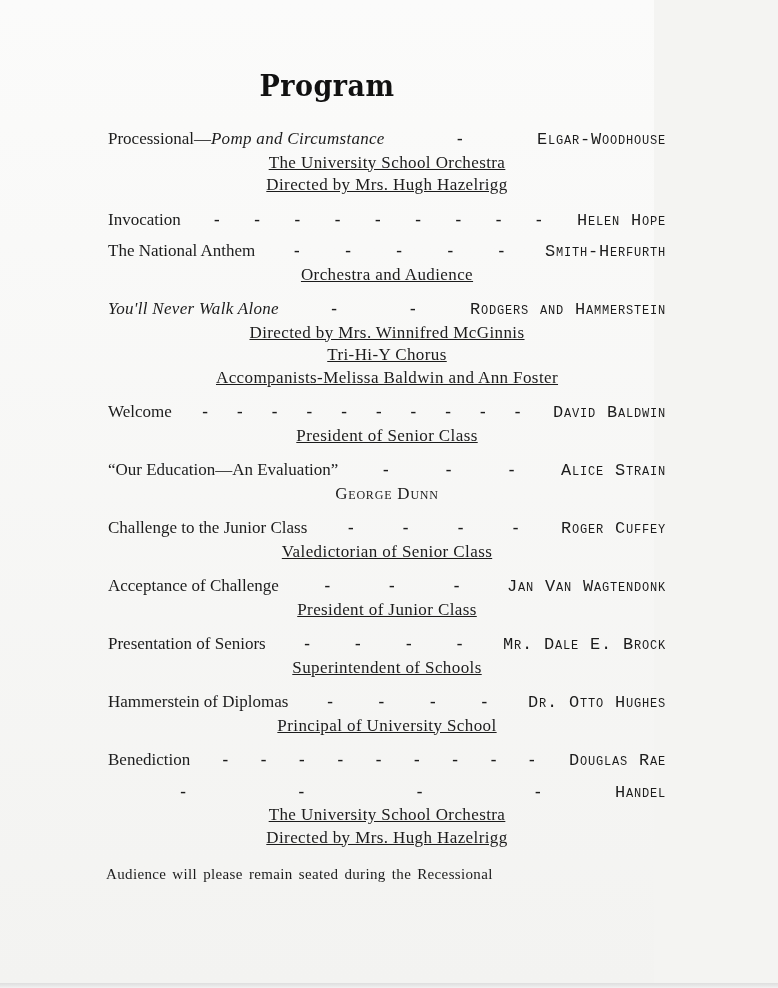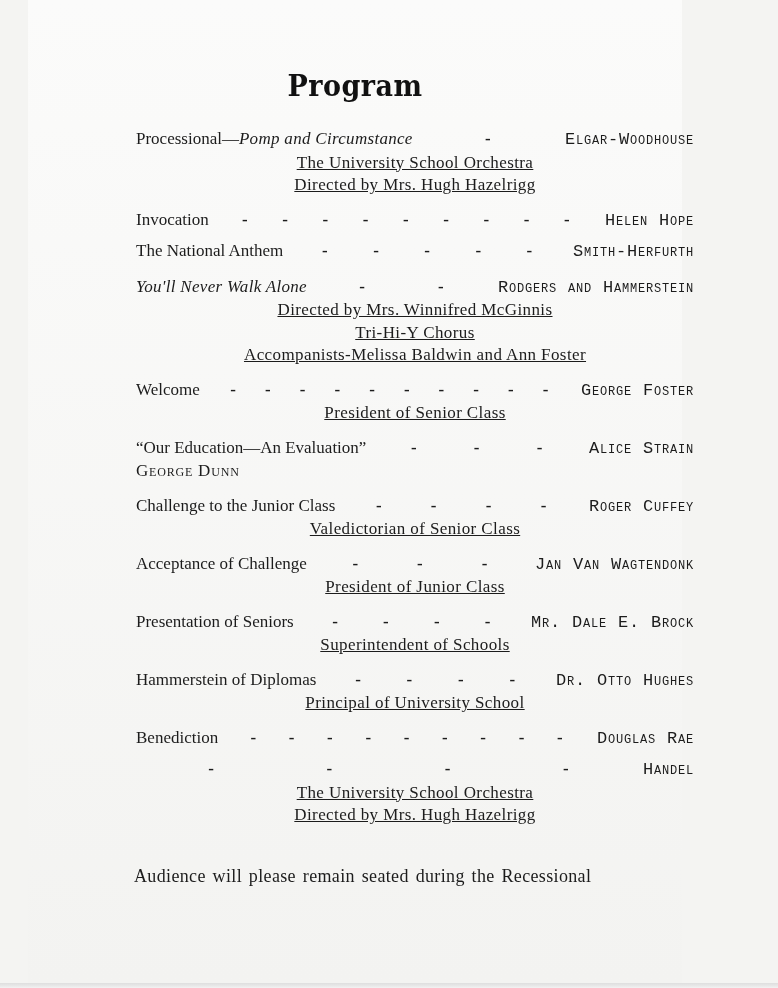--- a/index.html
+++ b/index.html
@@ -16,21 +16,20 @@
       color: #1c1c1c;
     }
     .page {
       position: absolute;
       left: 0; top: 0;
       width: 654px;
       height: 984px;
       background:
         linear-gradient(180deg, rgba(255,255,255,0.6) 0%, rgba(240,240,238,0.4) 100%),
         #f5f5f3;
-      margin-left: 28px;
     }
     .bottom-edge {
       position: absolute;
       left: 0; right: 0;
       top: 983px;
       height: 5px;
       background: linear-gradient(180deg, #dedede 0%, #e9e9e9 60%, #f2f2f2 100%);
     }
     .title {
       position: absolute;
@@ -83,30 +82,30 @@
       letter-spacing: 0.8px;
       text-align: right;
       font-family: Liberation Mono, monospace;
     }
     .sub {
       text-align: center;
       letter-spacing: 0.4px;
       text-decoration: underline;
     }
     .right-only {
-      text-align: left;
+      text-align: center;
       font-variant: small-caps;
       letter-spacing: 0.8px;
     }
     .footer-note {
       position: absolute;
       left: 106px;
       width: 530px;
       top: 866px;
-      font-size: 18px;
+      font-size: 15px;
       letter-spacing: 0.35px;
       word-spacing: 2px;
     }
   </style>
 </head>
 <body>
 
 <div class="page">
   <div class="title">Program</div>
 
@@ -144,20 +143,21 @@
           <span class="label"><span>The National Anthem</span><i></i></span>
           <span class="dashes">
             <span>-</span>
             <span>-</span>
             <span>-</span>
             <span>-</span>
             <span>-</span>
           </span>
           <span class="name">Smith-Herfurth</span>
         </div>
+        <div class="sub">Orchestra and Audience</div>
       </div>
       <div class="entry">
         <div class="row">
           <span class="label"><span></span><i>You'll Never Walk Alone</i></span>
           <span class="dashes">
             <span>-</span>
             <span>-</span>
           </span>
           <span class="name">Rodgers and Hammerstein</span>
         </div>
@@ -173,21 +173,21 @@
             <span>-</span>
             <span>-</span>
             <span>-</span>
             <span>-</span>
             <span>-</span>
             <span>-</span>
             <span>-</span>
             <span>-</span>
             <span>-</span>
           </span>
-          <span class="name">George Foster</span>
+          <span class="name">David Baldwin</span>
         </div>
         <div class="sub">President of Senior Class</div>
       </div>
       <div class="entry">
         <div class="row">
           <span class="label"><span>“Our Education—An Evaluation”</span><i></i></span>
           <span class="dashes">
             <span>-</span>
             <span>-</span>
             <span>-</span>

